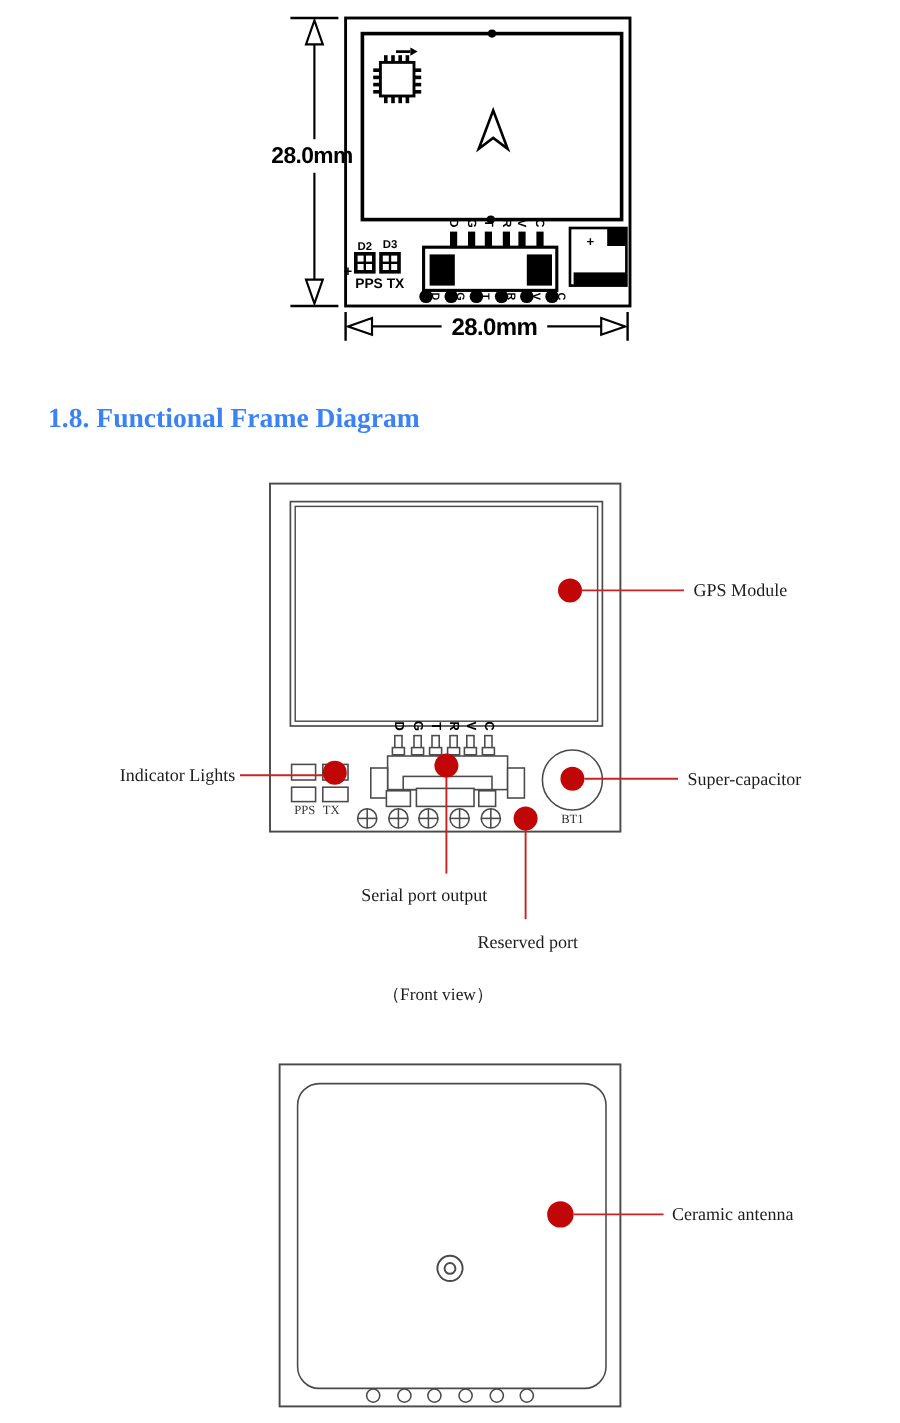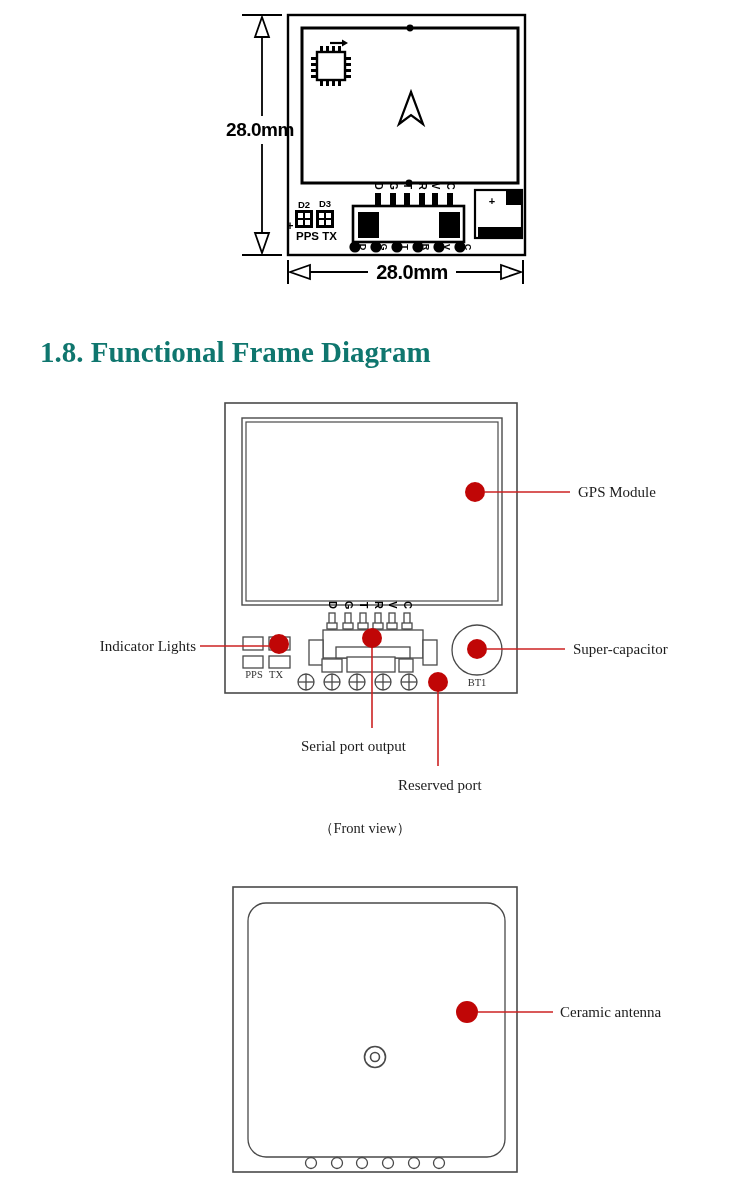--- a/index.html
+++ b/index.html
@@ -1,20 +1,20 @@
 <!DOCTYPE html>
 <html><head>
 <meta charset="utf-8">
 <style>
   html,body{margin:0;padding:0;background:#ffffff;}
   #page{position:relative;width:750px;height:1186px;background:#ffffff;overflow:hidden;
         font-family:"Liberation Serif","DejaVu Serif",serif;color:#1c1c1c;}
   .abs{position:absolute;}
-  #heading{left:40px;top:336px;font-size:29px;font-weight:bold;
-           font-family:"Liberation Serif","DejaVu Serif",serif;color:#0f766e;}
+  #heading{left:40px;top:336px;font-size:23px;font-weight:bold;
+           font-family:"Liberation Serif","DejaVu Serif",serif;color:#3b82f6;}
   svg text{font-family:"Liberation Serif","DejaVu Serif",serif;fill:#1c1c1c;}
   svg text.sansb{font-family:"Liberation Sans","DejaVu Sans",sans-serif;font-weight:bold;fill:#000;}
   svg text.lbl{font-size:15px;}
   svg text.small{font-size:10.5px;fill:#333;}
 </style>
 </head>
 <body>
 
 <div id="page">
 

